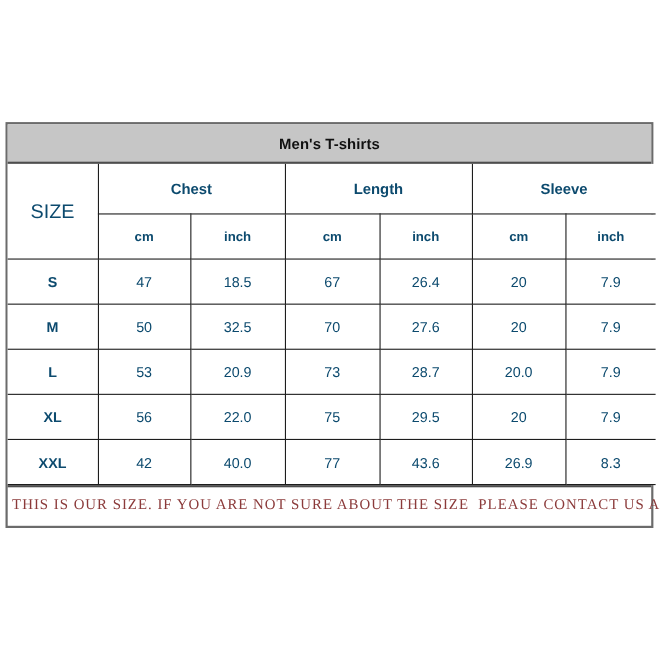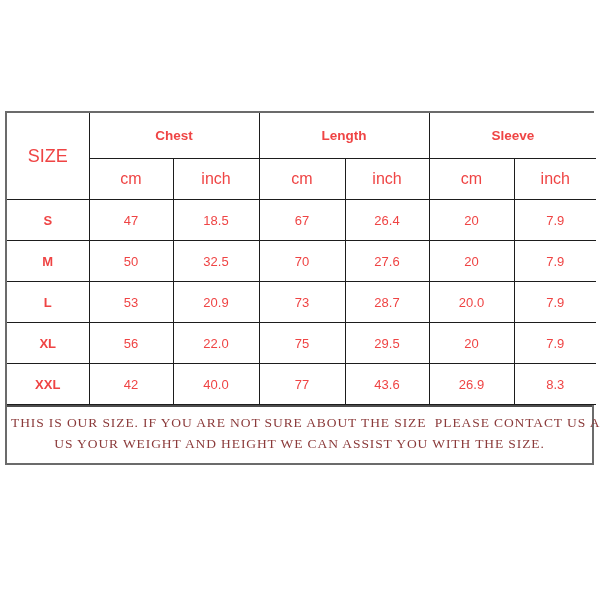--- a/index.html
+++ b/index.html
@@ -53,21 +53,21 @@
   table.size-table {
     border-collapse: collapse;
     width: 100%;
     table-layout: fixed;
   }
   table.size-table td,
   table.size-table th {
     border: 1.6px solid #1d1d1d;
     text-align: center;
     vertical-align: middle;
-    color: #ef4444;
+    color: #0c4a6e;
     background: #ffffff;
     padding: 0;
   }
   
   table.size-table tr > td:first-child,
   table.size-table tr > th:first-child { border-left: none; }
   table.size-table tr > td:last-child,
   table.size-table tr > th:last-child { border-right: none; }
   table.size-table tr:first-child > th,
   table.size-table tr:first-child > td { border-top: none; }
@@ -81,22 +81,22 @@
   col.c-e      { width: 85px; }
   col.c-f      { width: 82px; }
 
   .hdr-group {
     height: 45px;
     font-size: 13.5px;
     font-weight: bold;
   }
   .hdr-unit {
     height: 40px;
-    font-size: 16px;
-    font-weight: normal;
+    font-size: 12px;
+    font-weight: bold;
   }
   .hdr-size {
     font-size: 18px;
     font-weight: normal;
   }
   .data-row td {
     height: 40px;
     font-size: 13px;
   }
   .data-row td.size-cell {
@@ -118,20 +118,23 @@
   }
   .footer-note .line { display: block; white-space: pre; }
 </style>
 </head>
 <body>
 
 <div class="page">
 
   <div class="chart">
 
+    <div class="title-bar">
+      <span class="title-text">Men's T-shirts</span>
+    </div>
 
     <table class="size-table">
       <colgroup>
         <col class="c-size">
           <col class="c-a">
           <col class="c-b">
           <col class="c-c">
           <col class="c-d">
           <col class="c-e">
           <col class="c-f">
@@ -195,17 +198,16 @@
           <td>77</td>
           <td>43.6</td>
           <td>26.9</td>
           <td>8.3</td>
         </tr>
       </tbody>
     </table>
 
     <div class="footer-note">
       <span class="line">THIS IS OUR SIZE. IF YOU ARE NOT SURE ABOUT THE SIZE  PLEASE CONTACT US AND TELL</span>
-      <span class="line">US YOUR WEIGHT AND HEIGHT WE CAN ASSIST YOU WITH THE SIZE.</span>
     </div>
 
   </div>
 </div>
 
 </body></html>

